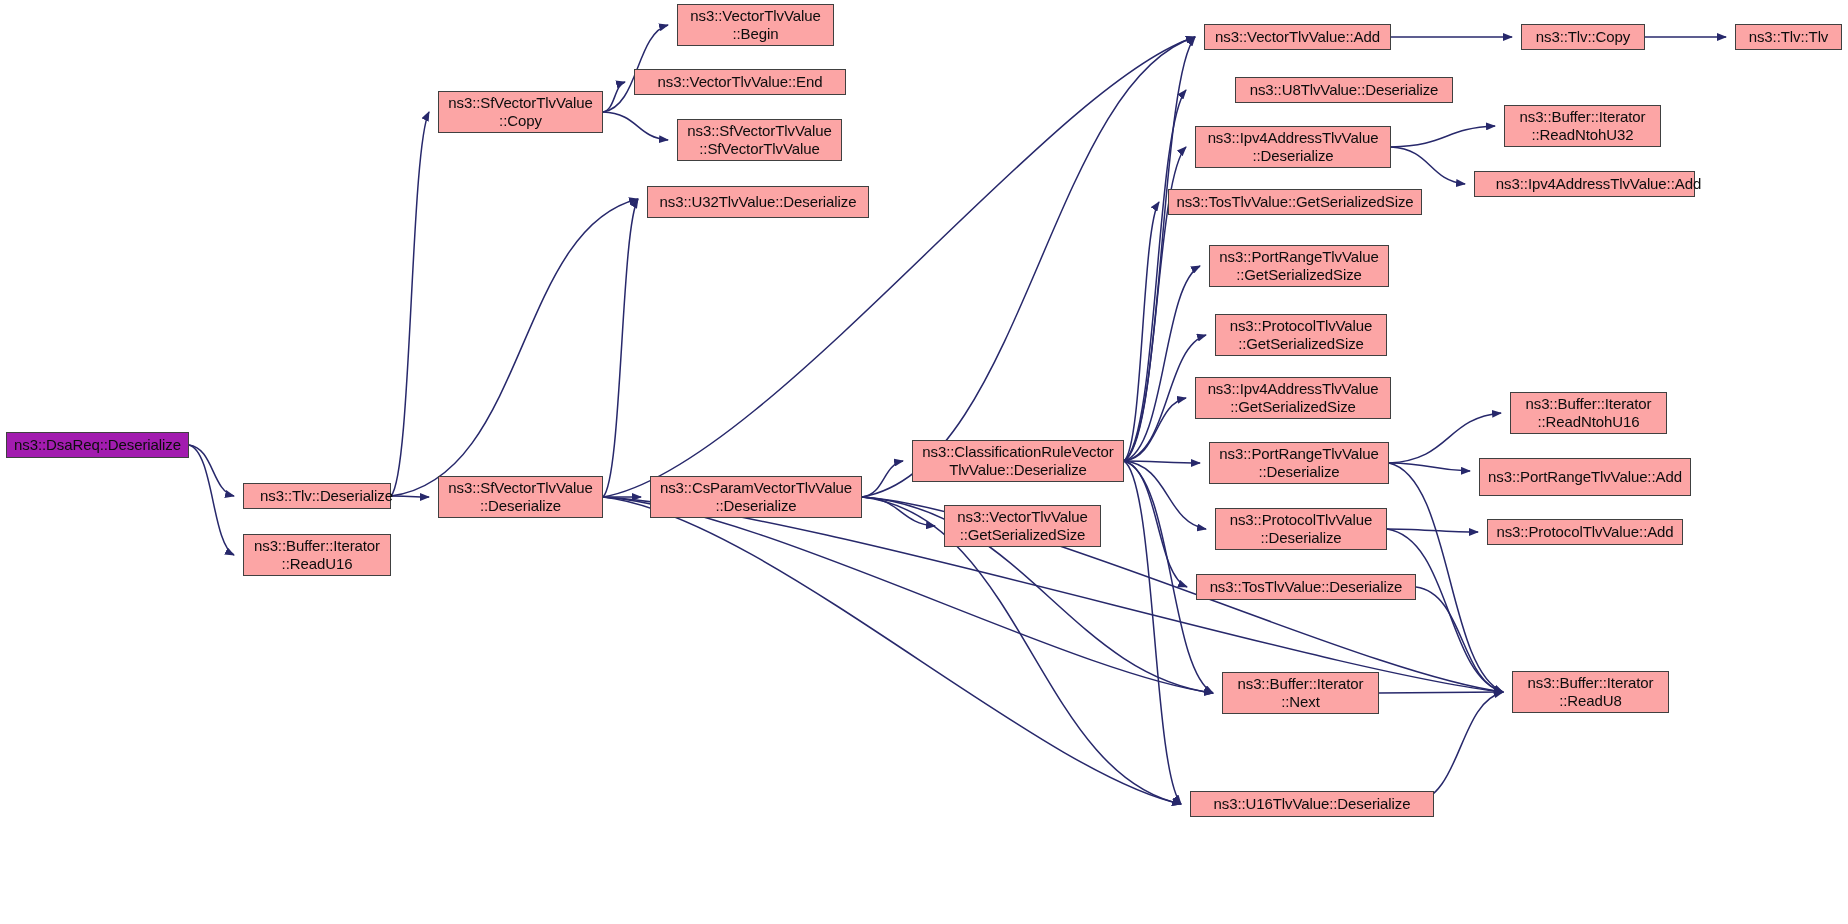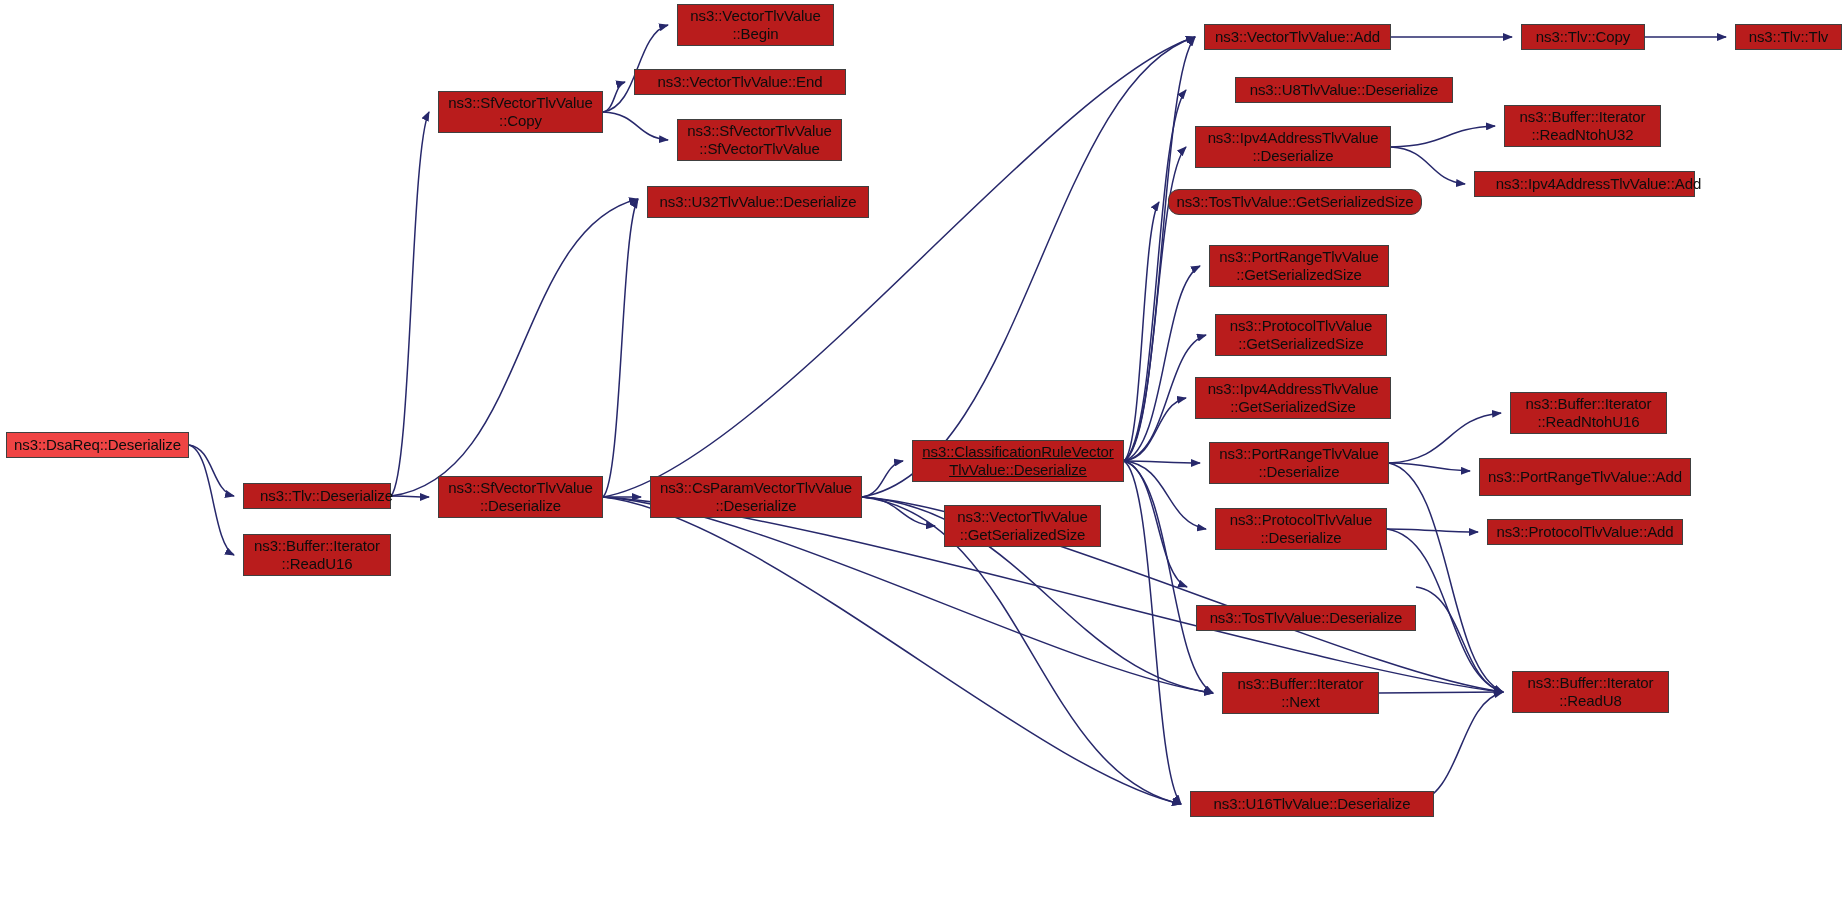--- a/index.html
+++ b/index.html
@@ -1,23 +1,23 @@
 <!DOCTYPE html>
 <html><head>
 <meta charset="utf-8">
 <style>
   html,body{margin:0;padding:0;background:#ffffff;}
   #stage{position:relative;width:1848px;height:924px;background:#ffffff;
          font-family:"Liberation Sans","DejaVu Sans",sans-serif;overflow:hidden;}
   svg.edges{position:absolute;left:0;top:0;width:1848px;height:924px;}
   .node{position:absolute;box-sizing:border-box;border:1.4px solid #404040;
-        background:#b91c1c;display:flex;align-items:center;justify-content:center;
+        background:#fca5a5;display:flex;align-items:center;justify-content:center;
         text-align:center;line-height:1.18;color:#0d0d0d;font-size:15px;
         letter-spacing:-0.1px;white-space:pre-line;padding:0 5px;}
-  .node.root{background:#ef4444;border-color:#404040;}
+  .node.root{background:#a21caf;border-color:#404040;}
 </style>
 </head>
 <body>
 
 <div id="stage">
   <svg class="edges" viewBox="0 0 1848 924" xmlns="http://www.w3.org/2000/svg">
     <defs>
       <marker id="ah" markerWidth="10" markerHeight="8" refX="9" refY="4" orient="auto" markerUnits="userSpaceOnUse">
         <path d="M0,0 L10,4 L0,8 z" fill="#27286b"></path>
       </marker>
@@ -79,48 +79,48 @@
       <div class="node" style="left: 677px; top: 4px; width: 157px; height: 42px;">ns3::VectorTlvValue
 ::Begin</div>
       <div class="node" style="left: 634px; top: 69px; width: 212px; height: 26px;">ns3::VectorTlvValue::End</div>
       <div class="node" style="left: 677px; top: 119px; width: 165px; height: 42px;">ns3::SfVectorTlvValue
 ::SfVectorTlvValue</div>
       <div class="node" style="left: 647px; top: 186px; width: 222px; height: 32px;">ns3::U32TlvValue::Deserialize</div>
       <div class="node" style="left: 438px; top: 476px; width: 165px; height: 42px;">ns3::SfVectorTlvValue
 ::Deserialize</div>
       <div class="node" style="left: 650px; top: 476px; width: 212px; height: 42px;">ns3::CsParamVectorTlvValue
 ::Deserialize</div>
-      <div class="node" style="left: 912px; top: 440px; width: 212px; height: 42px; text-decoration: underline;">ns3::ClassificationRuleVector
+      <div class="node" style="left: 912px; top: 440px; width: 212px; height: 42px;">ns3::ClassificationRuleVector
 TlvValue::Deserialize</div>
       <div class="node" style="left: 944px; top: 505px; width: 157px; height: 42px;">ns3::VectorTlvValue
 ::GetSerializedSize</div>
       <div class="node" style="left: 1204px; top: 24px; width: 187px; height: 26px;">ns3::VectorTlvValue::Add</div>
       <div class="node" style="left: 1521px; top: 24px; width: 124px; height: 26px;">ns3::Tlv::Copy</div>
       <div class="node" style="left: 1735px; top: 24px; width: 107px; height: 26px;">ns3::Tlv::Tlv</div>
       <div class="node" style="left: 1195px; top: 77px; width: 218px; height: 26px; margin-left: 40px;">ns3::U8TlvValue::Deserialize</div>
       <div class="node" style="left: 1195px; top: 126px; width: 196px; height: 42px;">ns3::Ipv4AddressTlvValue
 ::Deserialize</div>
       <div class="node" style="left: 1504px; top: 105px; width: 157px; height: 42px;">ns3::Buffer::Iterator
 ::ReadNtohU32</div>
       <div class="node" style="left: 1474px; top: 171px; width: 221px; height: 26px; padding-left: 33px;">ns3::Ipv4AddressTlvValue::Add</div>
-      <div class="node" style="left: 1168px; top: 189px; width: 254px; height: 26px; border-radius: 11px;">ns3::TosTlvValue::GetSerializedSize</div>
+      <div class="node" style="left: 1168px; top: 189px; width: 254px; height: 26px;">ns3::TosTlvValue::GetSerializedSize</div>
       <div class="node" style="left: 1209px; top: 245px; width: 180px; height: 42px;">ns3::PortRangeTlvValue
 ::GetSerializedSize</div>
       <div class="node" style="left: 1215px; top: 314px; width: 172px; height: 42px;">ns3::ProtocolTlvValue
 ::GetSerializedSize</div>
       <div class="node" style="left: 1195px; top: 377px; width: 196px; height: 42px;">ns3::Ipv4AddressTlvValue
 ::GetSerializedSize</div>
       <div class="node" style="left: 1209px; top: 442px; width: 180px; height: 42px;">ns3::PortRangeTlvValue
 ::Deserialize</div>
       <div class="node" style="left: 1510px; top: 392px; width: 157px; height: 42px;">ns3::Buffer::Iterator
 ::ReadNtohU16</div>
       <div class="node" style="left: 1479px; top: 458px; width: 212px; height: 38px;">ns3::PortRangeTlvValue::Add</div>
       <div class="node" style="left: 1215px; top: 508px; width: 172px; height: 42px;">ns3::ProtocolTlvValue
 ::Deserialize</div>
       <div class="node" style="left: 1487px; top: 519px; width: 196px; height: 26px;">ns3::ProtocolTlvValue::Add</div>
-      <div class="node" style="left: 1196px; top: 605px; width: 220px; height: 26px;">ns3::TosTlvValue::Deserialize</div>
+      <div class="node" style="left: 1196px; top: 574px; width: 220px; height: 26px;">ns3::TosTlvValue::Deserialize</div>
       <div class="node" style="left: 1222px; top: 672px; width: 157px; height: 42px;">ns3::Buffer::Iterator
 ::Next</div>
       <div class="node" style="left: 1512px; top: 671px; width: 157px; height: 42px;">ns3::Buffer::Iterator
 ::ReadU8</div>
       <div class="node" style="left: 1190px; top: 791px; width: 244px; height: 26px;">ns3::U16TlvValue::Deserialize</div>
     </div>
 </div>
 
 </body></html>

